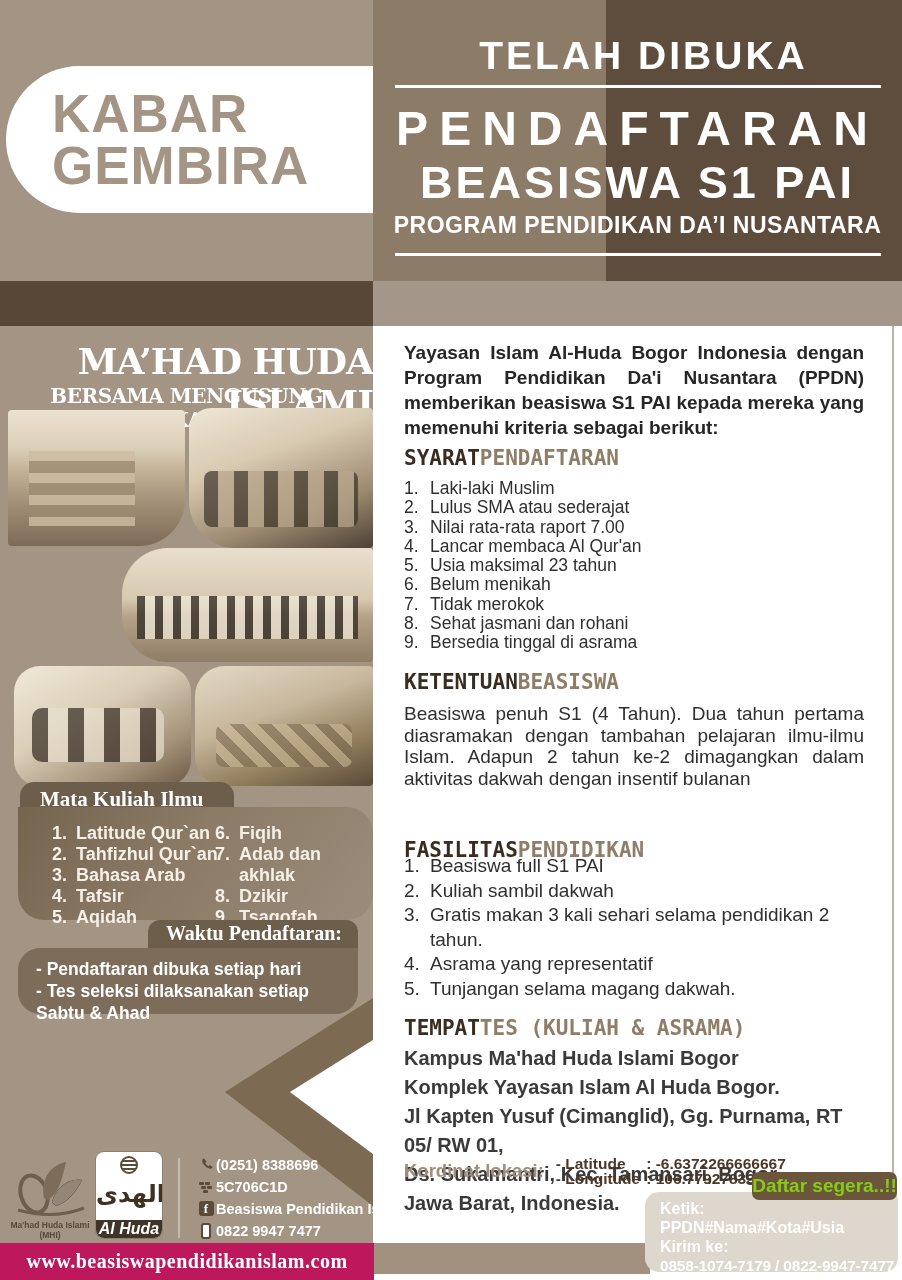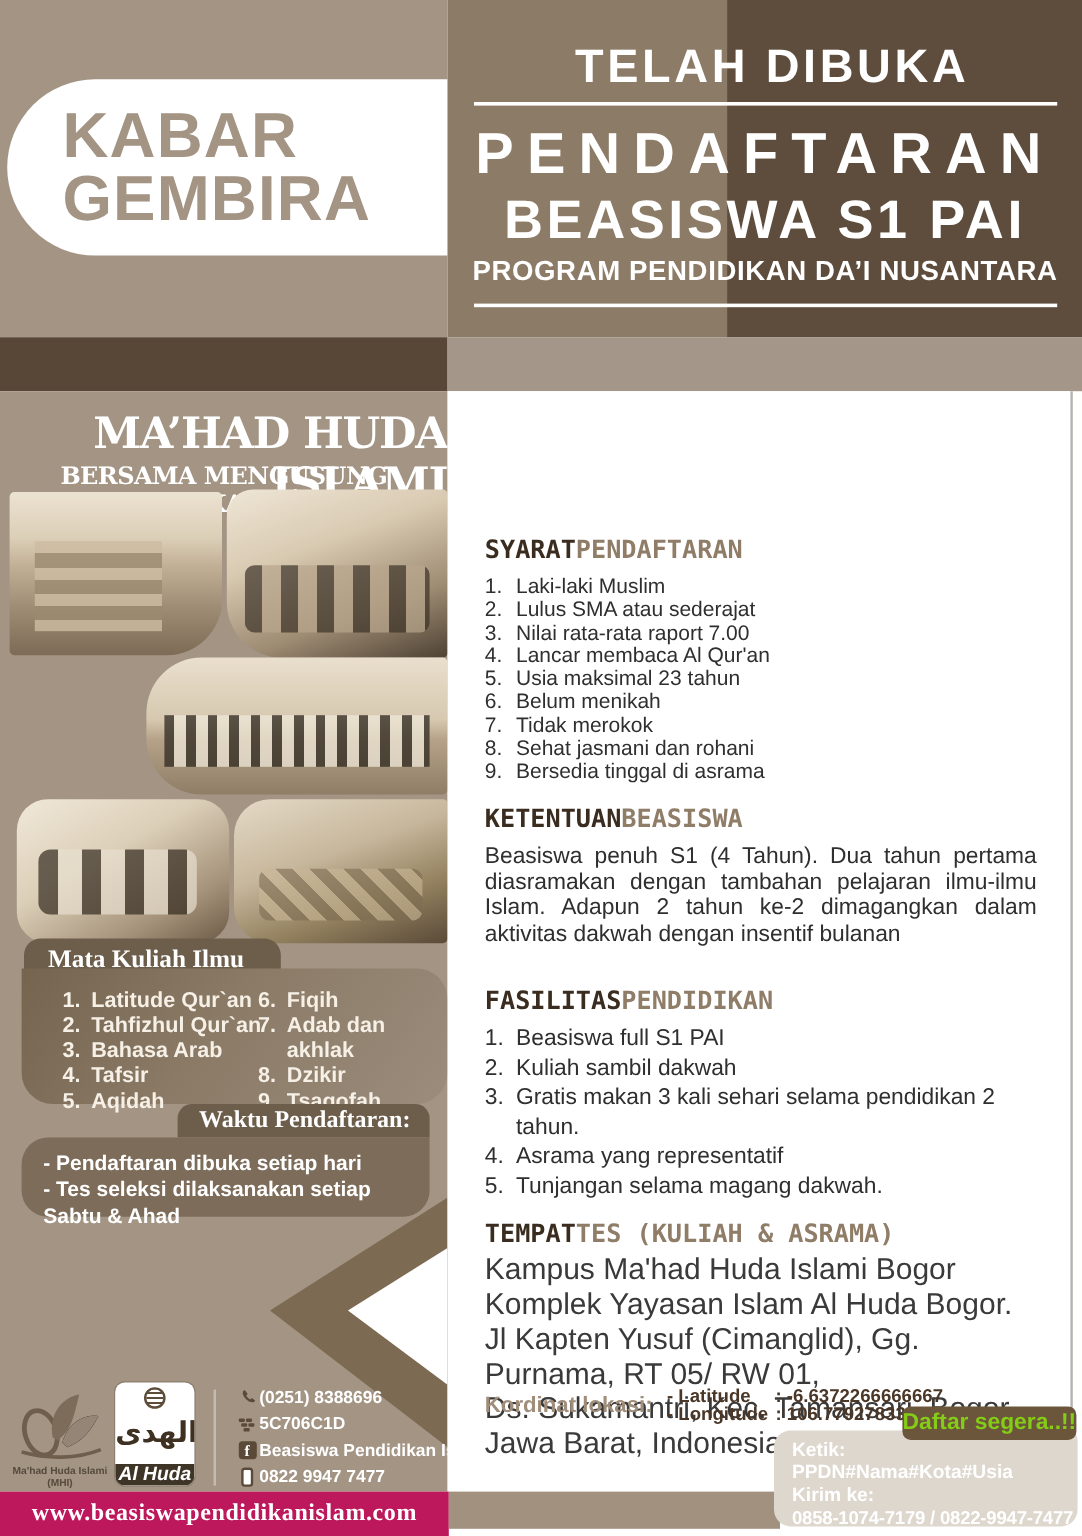--- a/index.html
+++ b/index.html
@@ -104,30 +104,30 @@
          font-family:"Liberation Serif",serif;font-weight:bold;font-size:13px;line-height:15px;text-align:center;}
   .mob{width:10px;height:16px;border:2px solid #5c4a38;border-radius:3px;background:#fff;}
 
   
   .rp{left:373px;top:326px;width:521px;height:917px;background:#fff;border-right:2px solid #b7b4ae;}
   .rp .sec{position:absolute;left:31px;width:460px;}
   .intro{top:14px;font-size:19px;font-weight:bold;line-height:25px;color:#262626;
          text-align:justify;text-justify:inter-word;}
   .h2{font-family:"DejaVu Sans Mono",monospace;font-weight:bold;font-size:21px;letter-spacing:0px;white-space:nowrap;}
   .h2 .d{color:#3a2d20;} .h2 .l{color:#8f7d68;}
-  .h-syarat{top:120px;} .h-ketentuan{top:344px;} .h-fasilitas{top:496px;} .h-tempat{top:690px;}
+  .h-syarat{top:120px;} .h-ketentuan{top:344px;} .h-fasilitas{top:512px;} .h-tempat{top:690px;}
   ol.plain{margin:0;padding:0;list-style:none;}
   ol.plain li{counter-increment:n;position:relative;padding-left:26px;}
   ol.plain{counter-reset:n;}
   ol.plain li:before{content:counter(n) ".";position:absolute;left:0;}
   .list-syarat{top:153px;font-size:17.5px;line-height:19.3px;color:#2f2f2f;}
   .ketentuan-body{top:377px;font-size:19px;line-height:21.5px;color:#2f2f2f;
                   text-align:justify;text-justify:inter-word;}
   .list-fasilitas{top:528px;font-size:19px;line-height:24.5px;color:#2f2f2f;}
-  .addr{top:718px;font-size:25px;line-height:29px;color:#3a3a3a;}
+  .addr{top:718px;font-size:20px;line-height:29px;color:#3a3a3a;font-weight:bold;}
   .kordinat{top:830px;display:flex;align-items:flex-start;}
   .kord-label{color:#a08d7a;font-weight:bold;font-size:18.5px;padding-top:4px;}
   .kord-grid{margin-left:12px;display:grid;grid-template-columns:auto auto;column-gap:6px;
              font-size:15.5px;font-weight:bold;color:#4b3727;line-height:15px;}
 
   
   .web-band{left:0;top:1243px;width:374px;height:37px;background:#be185d;display:flex;
             align-items:center;justify-content:center;color:#fff;
             font-family:"Liberation Serif",serif;font-weight:bold;font-size:20px;letter-spacing:.5px;}
   .mid-band{left:374px;top:1243px;width:276px;height:31px;background:#a39180;}
@@ -252,20 +252,21 @@
       <div class="c-row">
         <span class="c-ico">
             <span class="mob"></span>
           </span>
         <span class="c-txt">0822 9947 7477</span>
       </div>
     </div>
   </div>
 
   <div class="abs rp">
+    <div class="sec intro">Yayasan Islam Al-Huda Bogor Indonesia dengan Program Pendidikan Da'i Nusantara (PPDN) memberikan beasiswa S1 PAI kepada mereka yang memenuhi kriteria sebagai berikut:</div>
 
     <div class="sec h2 h-syarat">
       <span class="d">SYARAT</span><span class="l">PENDAFTARAN</span>
     </div>
     <ol class="sec plain list-syarat">
       <li>Laki-laki Muslim</li>
       <li>Lulus SMA atau sederajat</li>
       <li>Nilai rata-rata raport 7.00</li>
       <li>Lancar membaca Al Qur'an</li>
       <li>Usia maksimal 23 tahun</li>

